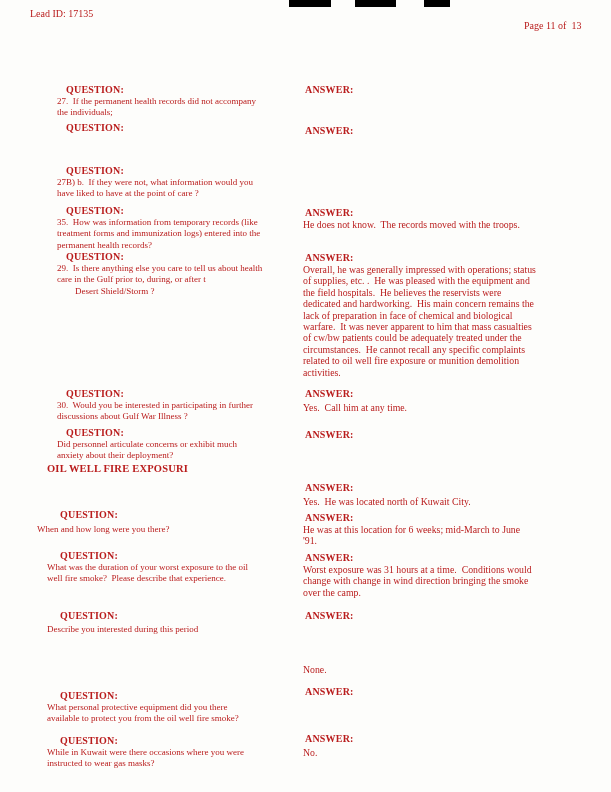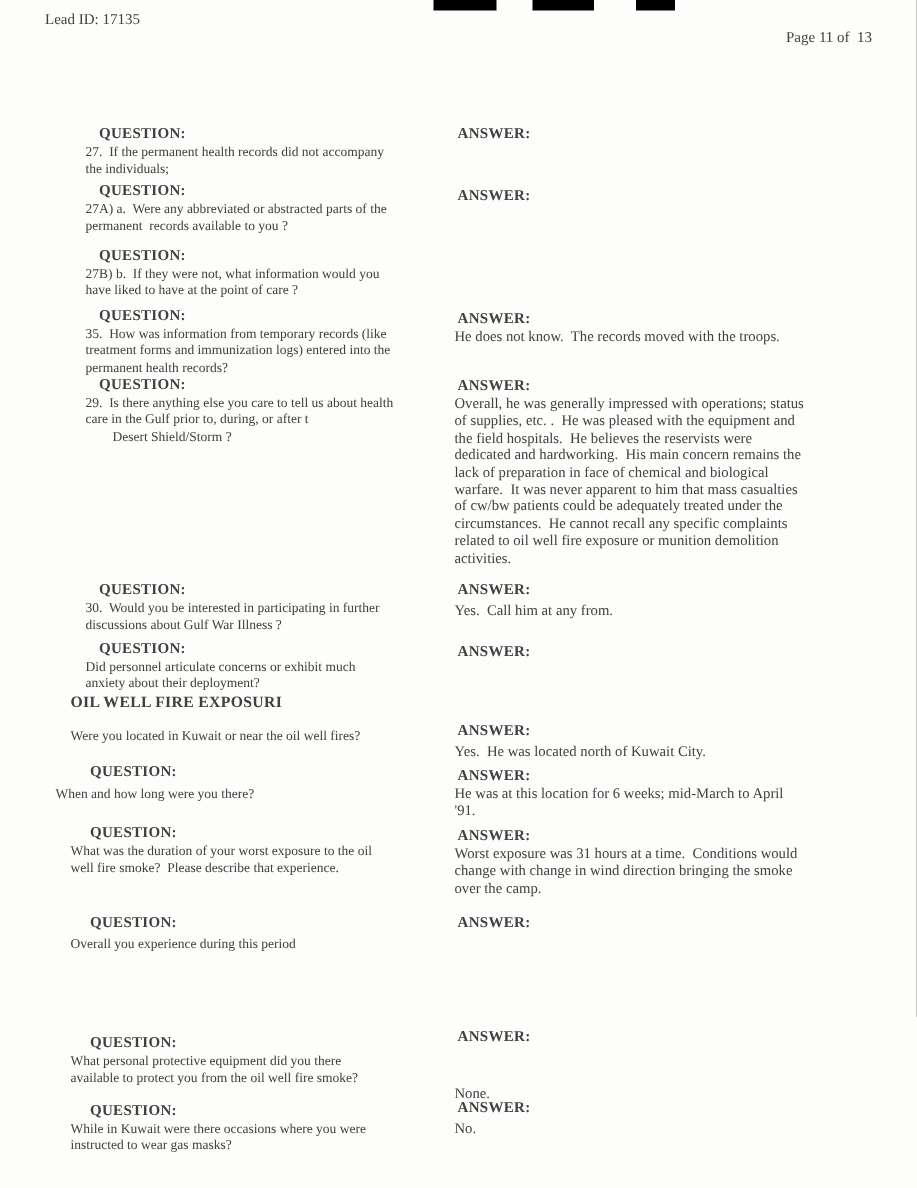--- a/index.html
+++ b/index.html
@@ -2,21 +2,21 @@
 <html><head>
 <meta charset="utf-8">
 <style>
   html,body{margin:0;padding:0;background:#9a9a9a;}
   .page{
     position:relative;
     width:611px;height:792px;
     margin:0 auto;
     background:#fdfdfb;
     font-family:"Liberation Serif","DejaVu Serif",serif;
-    color:#404040;
+    color:#b91c1c;
     overflow:hidden;
   }
   .redaction{position:absolute;background:#000;}
   .meta{position:absolute;font-size:10px;white-space:pre;}
   .qlabel,.alabel{
     position:absolute;
     font-weight:bold;
     font-size:10px;
     letter-spacing:.2px;
     white-space:pre;
@@ -51,22 +51,20 @@
   <div class="redaction" style="left:424px;top:0;width:26px;height:7px"></div>
 
   <div class="meta" style="left:30px;top:8px">Lead ID: 17135</div>
   <div class="meta" style="left:524px;top:20px">Page 11 of  13</div>
 
   <div class="qlabel" style="left:66px;top:84px">QUESTION:</div>
   <div class="qtext" style="left:57px;top:96px">27.  If the permanent health records did not accompany
 the individuals;</div>
 
   <div class="qlabel" style="left:66px;top:122px">QUESTION:</div>
-  <div class="qtext" style="left:57px;top:134px">27A) a.  Were any abbreviated or abstracted parts of the
-permanent  records available to you ?</div>
 
   <div class="qlabel" style="left:66px;top:165px">QUESTION:</div>
   <div class="qtext" style="left:57px;top:177px">27B) b.  If they were not, what information would you
 have liked to have at the point of care ?</div>
 
   <div class="qlabel" style="left:66px;top:205px">QUESTION:</div>
   <div class="qtext" style="left:57px;top:217px">35.  How was information from temporary records (like
 treatment forms and immunization logs) entered into the
 permanent health records?</div>
 
@@ -78,31 +76,30 @@
   <div class="qlabel" style="left:66px;top:388px">QUESTION:</div>
   <div class="qtext" style="left:57px;top:400px">30.  Would you be interested in participating in further
 discussions about Gulf War Illness ?</div>
 
   <div class="qlabel" style="left:66px;top:427px">QUESTION:</div>
   <div class="qtext" style="left:57px;top:439px">Did personnel articulate concerns or exhibit much
 anxiety about their deployment?</div>
 
   <div class="secheader" style="left:47px;top:463px">OIL WELL FIRE EXPOSURI</div>
 
-  <div class="qtext" style="left:47px;top:485px">Were you located in Kuwait or near the oil well fires?</div>
 
   <div class="qlabel" style="left:60px;top:509px">QUESTION:</div>
   <div class="qtext" style="left:37px;top:524px">When and how long were you there?</div>
 
   <div class="qlabel" style="left:60px;top:550px">QUESTION:</div>
   <div class="qtext" style="left:47px;top:562px">What was the duration of your worst exposure to the oil
 well fire smoke?  Please describe that experience.</div>
 
   <div class="qlabel" style="left:60px;top:610px">QUESTION:</div>
-  <div class="qtext" style="left:47px;top:624px">Overall you experience during this period</div>
+  <div class="qtext" style="left:47px;top:624px">Describe you interested during this period</div>
 
   <div class="qlabel" style="left:60px;top:690px">QUESTION:</div>
   <div class="qtext" style="left:47px;top:702px">What personal protective equipment did you there
 available to protect you from the oil well fire smoke?</div>
 
   <div class="qlabel" style="left:60px;top:735px">QUESTION:</div>
   <div class="qtext" style="left:47px;top:747px">While in Kuwait were there occasions where you were
 instructed to wear gas masks?</div>
 
   <div class="alabel" style="left:305px;top:84px">ANSWER:</div>
@@ -118,37 +115,37 @@
 the field hospitals.  He believes the reservists were
 dedicated and hardworking.  His main concern remains the
 lack of preparation in face of chemical and biological
 warfare.  It was never apparent to him that mass casualties
 of cw/bw patients could be adequately treated under the
 circumstances.  He cannot recall any specific complaints
 related to oil well fire exposure or munition demolition
 activities.</div>
 
   <div class="alabel" style="left:305px;top:388px">ANSWER:</div>
-  <div class="atext" style="left:303px;top:402px">Yes.  Call him at any from.</div>
+  <div class="atext" style="left:303px;top:402px">Yes.  Call him at any time.</div>
 
   <div class="alabel" style="left:305px;top:429px">ANSWER:</div>
 
   <div class="alabel" style="left:305px;top:482px">ANSWER:</div>
   <div class="atext" style="left:303px;top:496px">Yes.  He was located north of Kuwait City.</div>
 
   <div class="alabel" style="left:305px;top:512px">ANSWER:</div>
-  <div class="atext" style="left:303px;top:524px">He was at this location for 6 weeks; mid-March to April
+  <div class="atext" style="left:303px;top:524px">He was at this location for 6 weeks; mid-March to June
 '91.</div>
 
   <div class="alabel" style="left:305px;top:552px">ANSWER:</div>
   <div class="atext" style="left:303px;top:564px">Worst exposure was 31 hours at a time.  Conditions would
 change with change in wind direction bringing the smoke
 over the camp.</div>
 
   <div class="alabel" style="left:305px;top:610px">ANSWER:</div>
 
   <div class="alabel" style="left:305px;top:686px">ANSWER:</div>
-  <div class="atext" style="left:303px;top:724px">None.</div>
+  <div class="atext" style="left:303px;top:664px">None.</div>
 
   <div class="alabel" style="left:305px;top:733px">ANSWER:</div>
   <div class="atext" style="left:303px;top:747px">No.</div>
 
 </div>
 
 </body></html>

